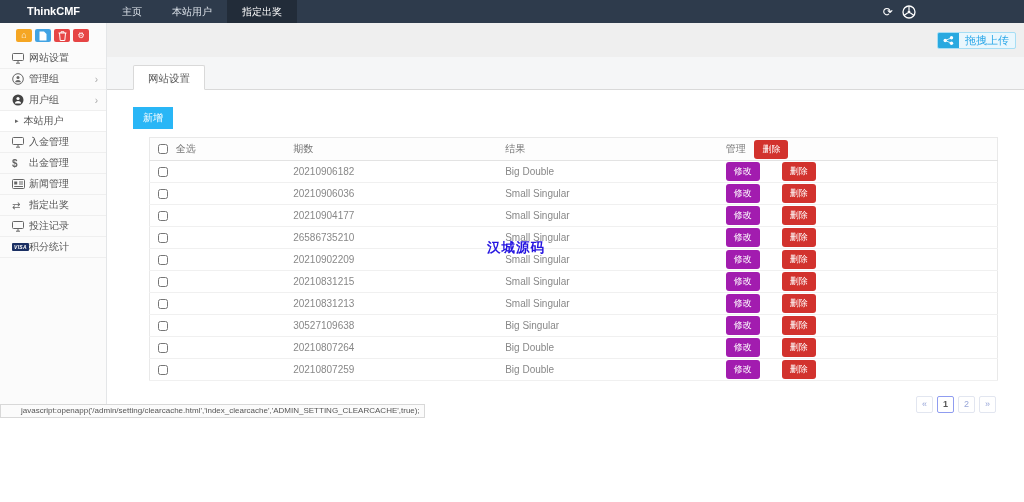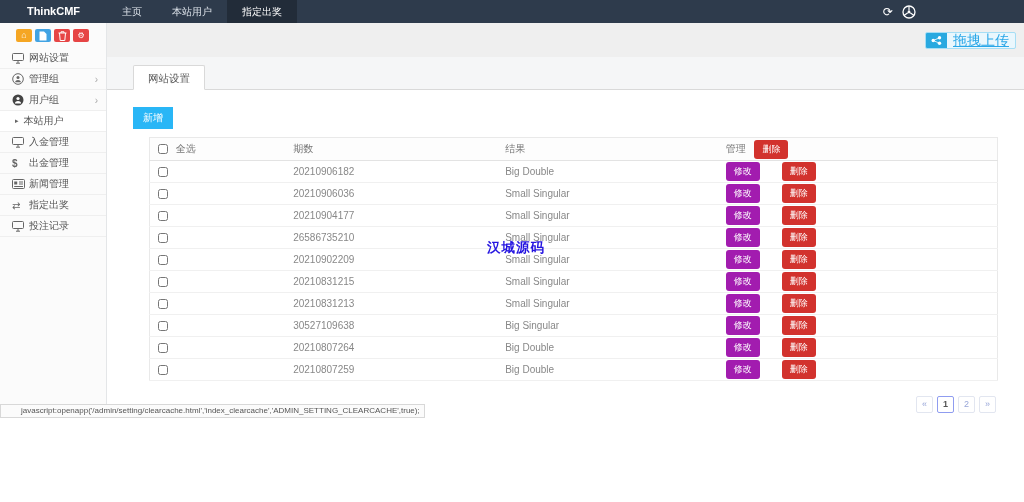--- a/index.html
+++ b/index.html
@@ -31,21 +31,21 @@
   .menu-item.sub { background: #fff; padding-left: 15px; }
   .menu-item.sub .bullet { font-size: 7px; color: #666; margin-right: 5px; }
   .dollar-glyph { font-weight: bold; font-size: 10px; }
   .exchange-glyph { font-size: 11px; }
   .visa-chip { background: #1a2f63; color: #fff; font-size: 5px; font-style: italic; font-weight: bold; padding: 1px 2px; border-radius: 1px; letter-spacing: .3px; }
 
   
   .toolbar-band { position: absolute; left: 107px; right: 0; top: 23px; height: 34px; background: #efefef; }
   .upload { position: absolute; right: 8px; top: 9px; display: flex; align-items: center; height: 17px; border: 1px solid #a6def5; background: #eaf7fd; border-radius: 2px; cursor: pointer; }
   .upload-iconbox { width: 21px; height: 15px; background: #29a9e0; display: flex; align-items: center; justify-content: center; border-radius: 1px 0 0 1px; }
-  .upload-label { padding: 0 6px; font-size: 14px; color: #2aa7e8; text-decoration: underline; }
+  .upload-label { padding: 0 6px; font-size: 11px; color: #2aa7e8; }
 
   
   .tabstrip { position: absolute; left: 107px; right: 0; top: 57px; height: 33px; background: #f5f6f7; border-bottom: 1px solid #d9d9d9; }
   .tab { position: absolute; left: 26px; bottom: -1px; height: 25px; line-height: 24px; padding: 0 14px; background: #fff; border: 1px solid #d9d9d9; border-bottom: 1px solid #fff; border-radius: 2px 2px 0 0; font-size: 10.5px; color: #555; cursor: pointer; }
 
   
   .content { position: absolute; left: 107px; right: 0; top: 90px; bottom: 0; background: #fff; }
   .btn-add { position: absolute; left: 26px; top: 17px; height: 22px; padding: 0 10px; background: #29b6f6; color: #fff; border: none; border-radius: 0; font-size: 10px; cursor: pointer; }
   .table-wrap { position: absolute; left: 42px; right: 26px; top: 47px; }
   table { width: 100%; border-collapse: collapse; border: 1px solid #e9e9e9; }
@@ -184,20 +184,26 @@
     <div class="menu-item">
       <span class="mi-icon">
         <svg width="12" height="11" viewBox="0 0 12 11">
             <rect x="0.5" y="0.5" width="11" height="7" rx="1" fill="none" stroke="#666"></rect>
             <path d="M4 10.2h4M6 8v2" stroke="#666" fill="none"></path>
           </svg>
       </span>
       <span>投注记录</span>
     </div>
 
+    <div class="menu-item">
+      <span class="mi-icon">
+          <span class="visa-chip">VISA</span>
+        </span>
+      <span>积分统计</span>
+    </div>
   </div>
 
   <div class="toolbar-band">
     <div class="upload">
       <span class="upload-iconbox">
         <svg width="11" height="9" viewBox="0 0 11 9">
             <circle cx="2.2" cy="4.5" r="1.7" fill="#fff"></circle>
             <circle cx="8.5" cy="1.8" r="1.7" fill="#fff"></circle>
             <circle cx="8.5" cy="7.2" r="1.7" fill="#fff"></circle>
             <path d="M2.2 4.5 L8.5 1.8 M2.2 4.5 L8.5 7.2" stroke="#fff" stroke-width="0.8"></path>

